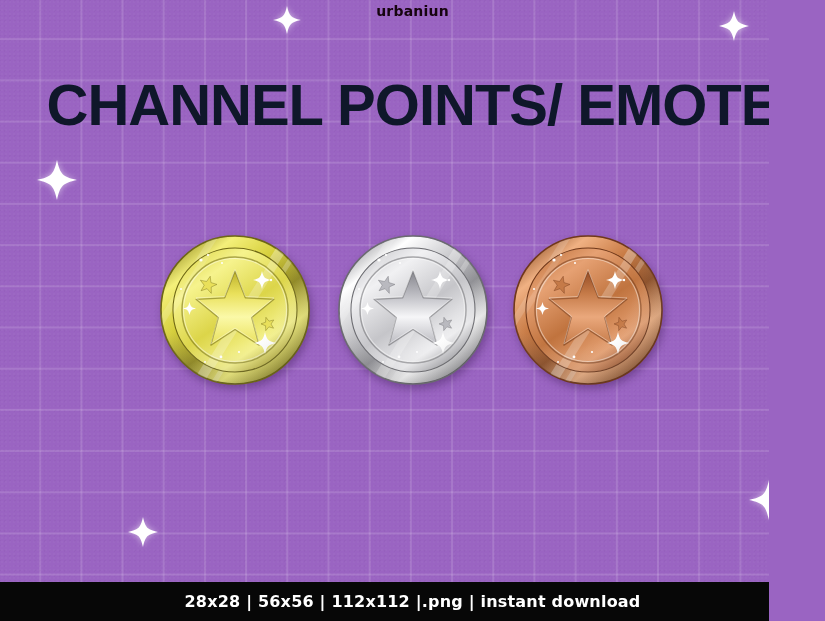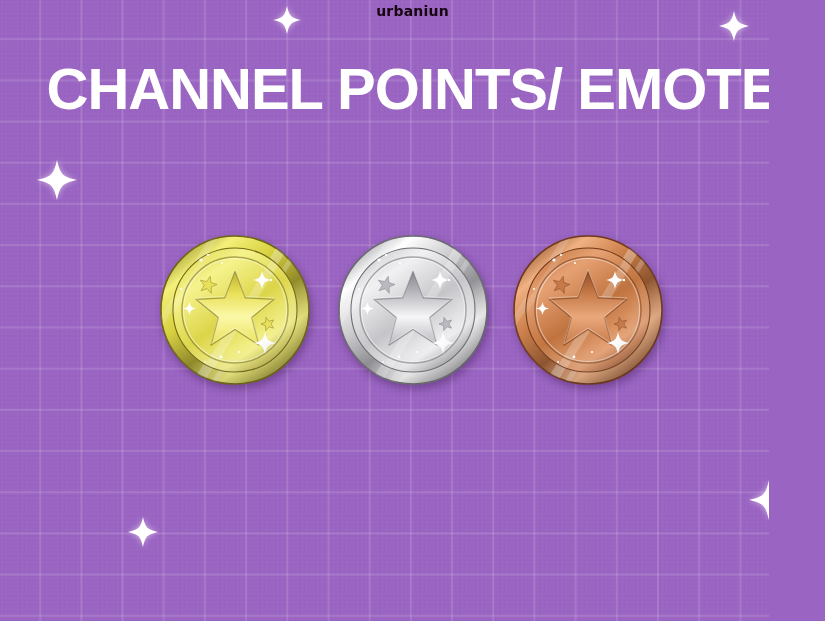--- a/index.html
+++ b/index.html
@@ -99,21 +99,21 @@
         </svg>
       </div>
       <div class="sparkle" style="left: 749px; top: 480px; width: 40px; height: 40px;">
         <svg width="40" height="40" viewBox="0 0 40 40">
           <path d="M 20 0 C 23.4 14.559999999999999 25.44 16.6 40 20 C 25.44 23.4 23.4 25.44 20 40 C 16.6 25.44 14.559999999999999 23.4 0 20 C 14.559999999999999 16.6 16.6 14.559999999999999 20 0 Z" fill="#ffffff"></path>
         </svg>
       </div>
     </div>
 
   <div id="brand" style="color: rgb(22, 4, 15);">urbaniun</div>
-  <div id="headline" style="color: #ffffff;">CHANNEL POINTS/ EMOTE</div>
+  <div id="headline" style="color: #0f172a; margin-top: 16px;">CHANNEL POINTS/ EMOTE</div>
 
   <div id="medal-layer">
       <div class="medal" style="left: 159px; top: 234px;">
         <svg viewBox="0 0 152 152" width="152" height="152">
   <defs>
     <linearGradient id="g0rim" x1="0.12" y1="0.02" x2="0.88" y2="0.98">
       <stop offset="0%" stop-color="#8e861c"></stop>
       <stop offset="18%" stop-color="#f4f07a"></stop>
       <stop offset="38%" stop-color="#d6cf3c"></stop>
       <stop offset="58%" stop-color="#8e861c"></stop>
@@ -332,14 +332,17 @@
     <circle cx="46" cy="128" r="1.0"></circle>
     <circle cx="80" cy="118" r="1.1"></circle>
     <circle cx="63" cy="29" r="1.0"></circle>
   </g>
 
   <circle cx="76" cy="76" r="74" fill="url(#g2vig)"></circle>
   </svg>
       </div>
     </div>
 
+  <div id="footer" style="background: rgb(7, 7, 7);">
+    <span id="footer-text" style="color: rgb(255, 255, 255);">28x28 | 56x56 | 112x112 |.png | instant download</span>
+  </div>
 
 </div>
 
 </body></html>

